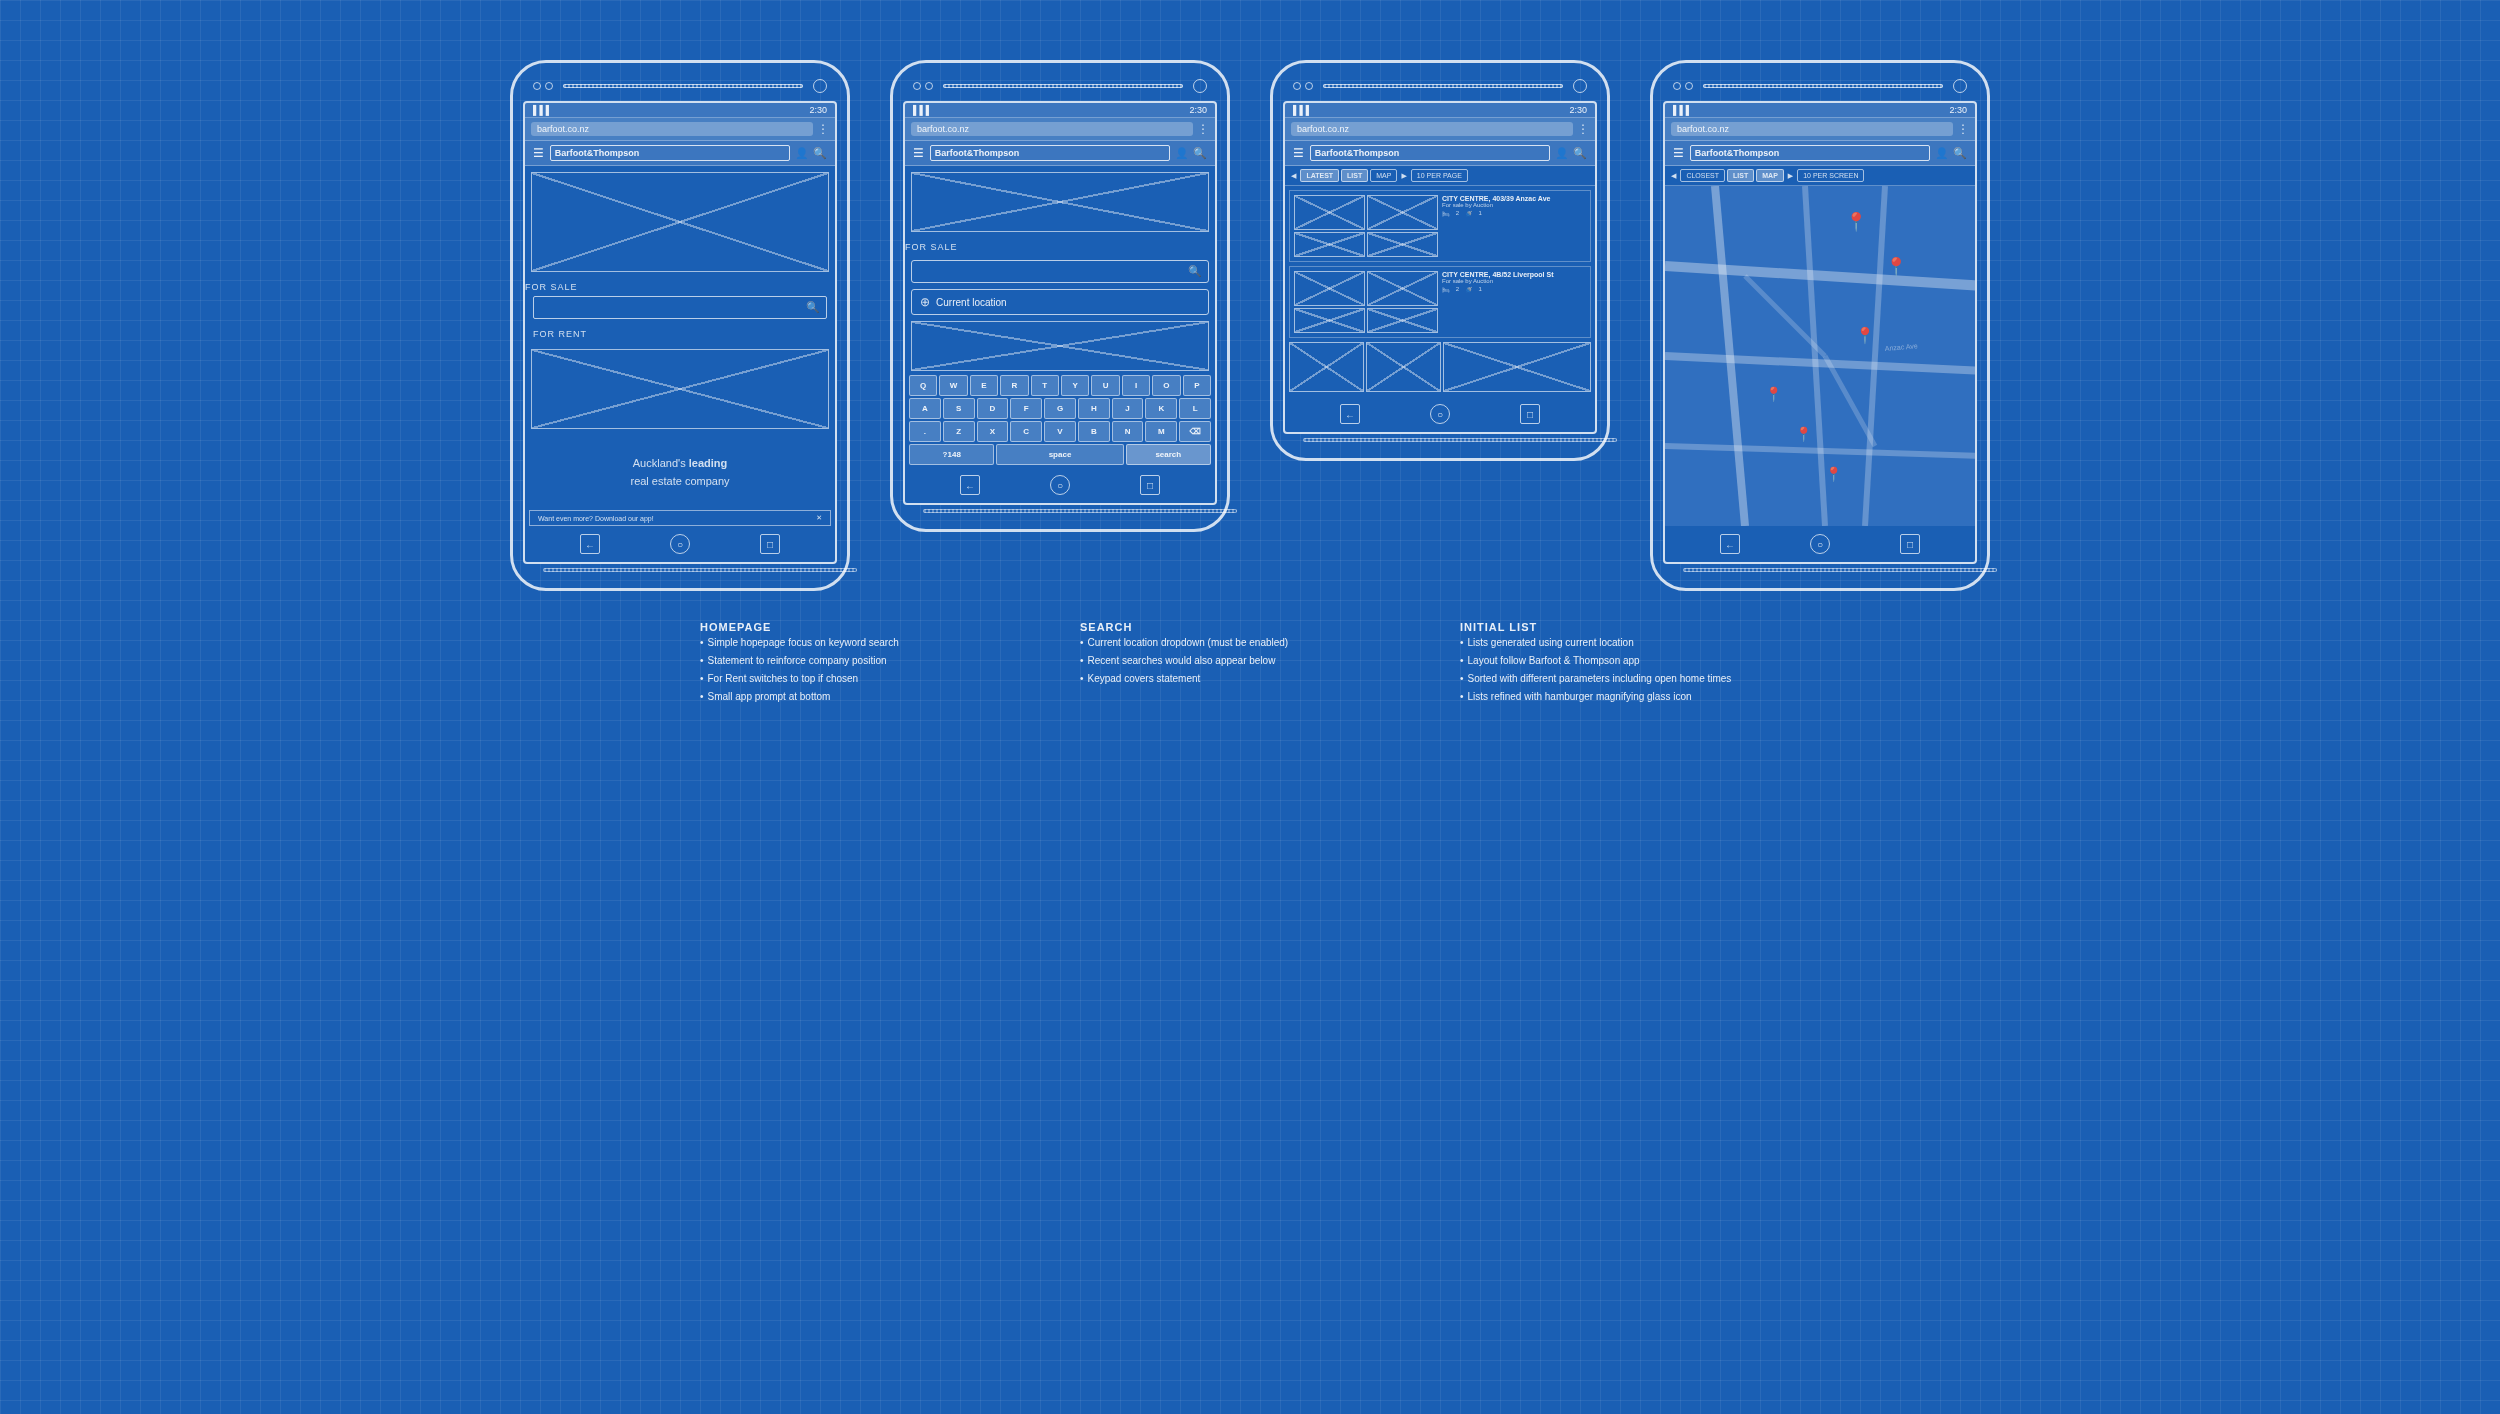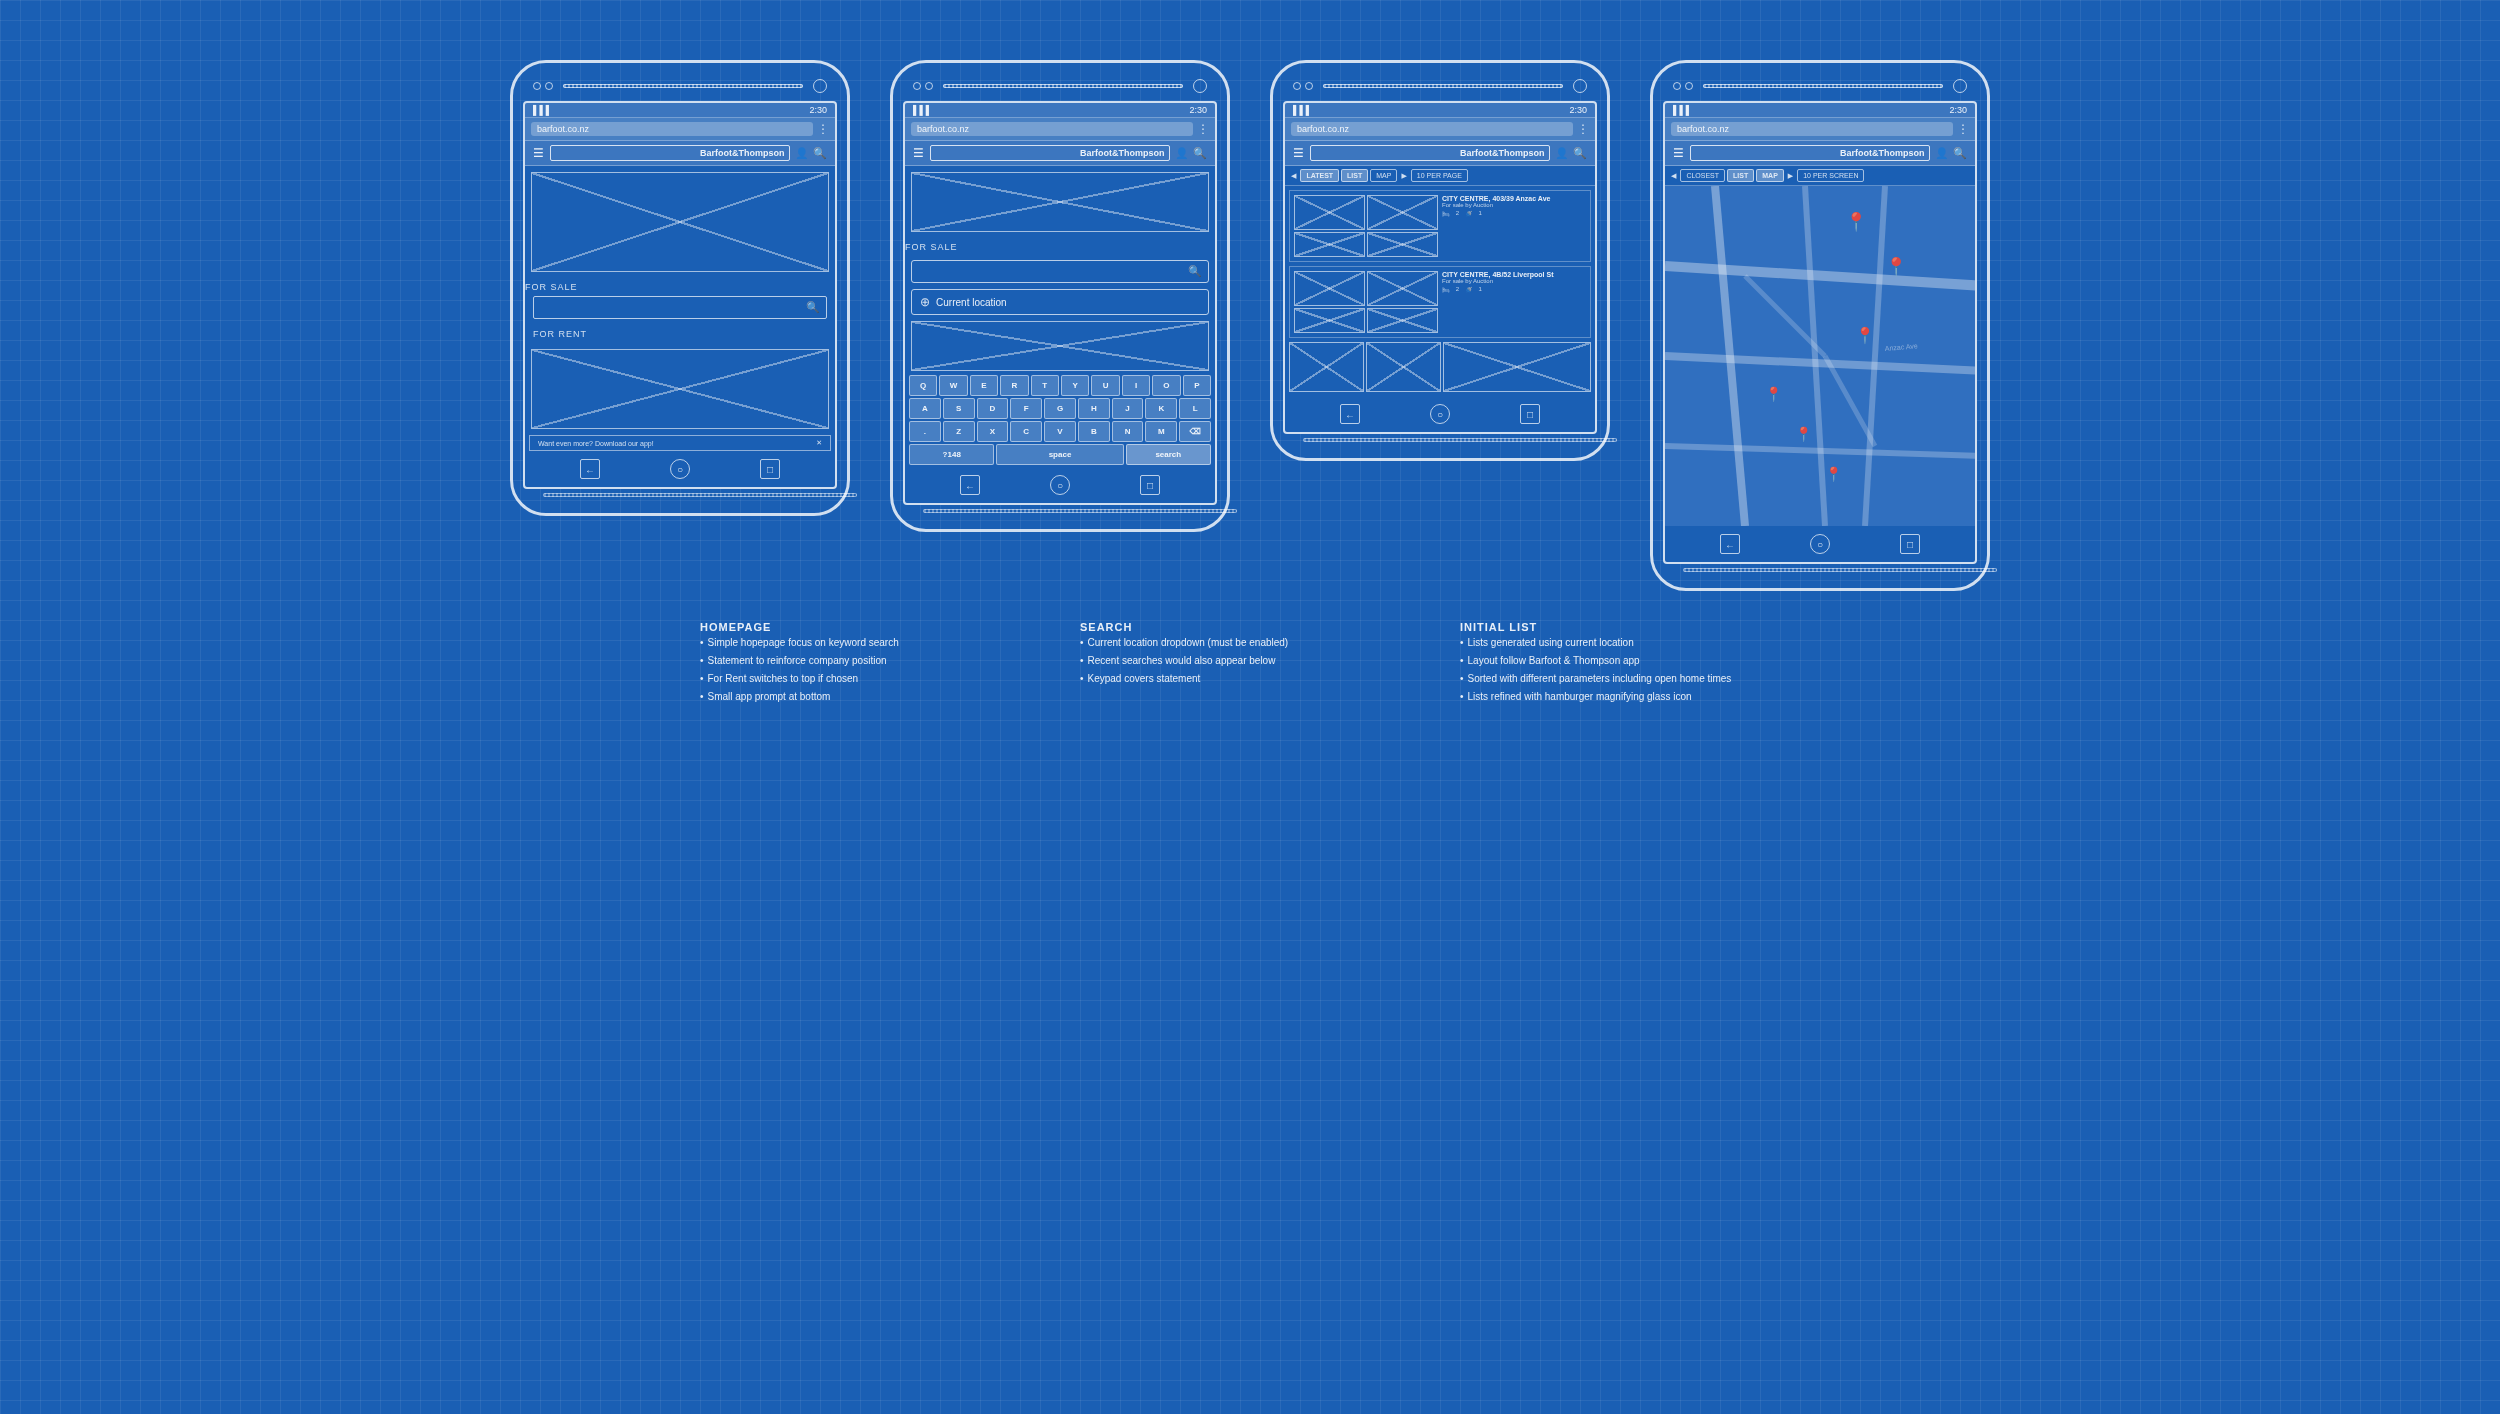--- a/index.html
+++ b/index.html
@@ -131,21 +131,21 @@
 
     .hamburger-icon {
       color: rgba(255,255,255,0.9);
       font-size: 12px;
     }
 
     .brand-logo {
       flex: 1;
       border: 1.5px solid rgba(255,255,255,0.8);
       border-radius: 2px;
-      text-align: right;
+      text-align: left;
       padding: 2px 4px;
       font-size: 9px;
       color: rgba(255,255,255,0.9);
       font-weight: bold;
     }
 
     .nav-icons {
       display: flex;
       gap: 4px;
       color: rgba(255,255,255,0.8);
@@ -461,20 +461,28 @@
       <div class="for-sale-label">FOR SALE</div>
       <div class="search-bar-home">
         <span style="flex:1; font-size:9px; color:rgba(255,255,255,0.3);"></span>
         <span style="color:rgba(255,255,255,0.7); font-size:11px;">🔍</span>
       </div>
 
       <div class="for-rent-label">FOR RENT</div>
 
       <div class="wire-box" style="height:80px; margin:6px;"></div>
 
+      <div class="homepage-tagline">
+        <div class="tagline-text">
+          <span>Auckland's</span>
+          <span class="tagline-bold">leading</span>
+          <br>
+          <span>real estate company</span>
+        </div>
+      </div>
 
       <div class="app-banner">
         <span>Want even more? Download our app!</span>
         <span>✕</span>
       </div>
 
       <div class="phone-bottom">
         <div class="bottom-btn">←</div>
         <div class="bottom-btn circle">○</div>
         <div class="bottom-btn">□</div>

